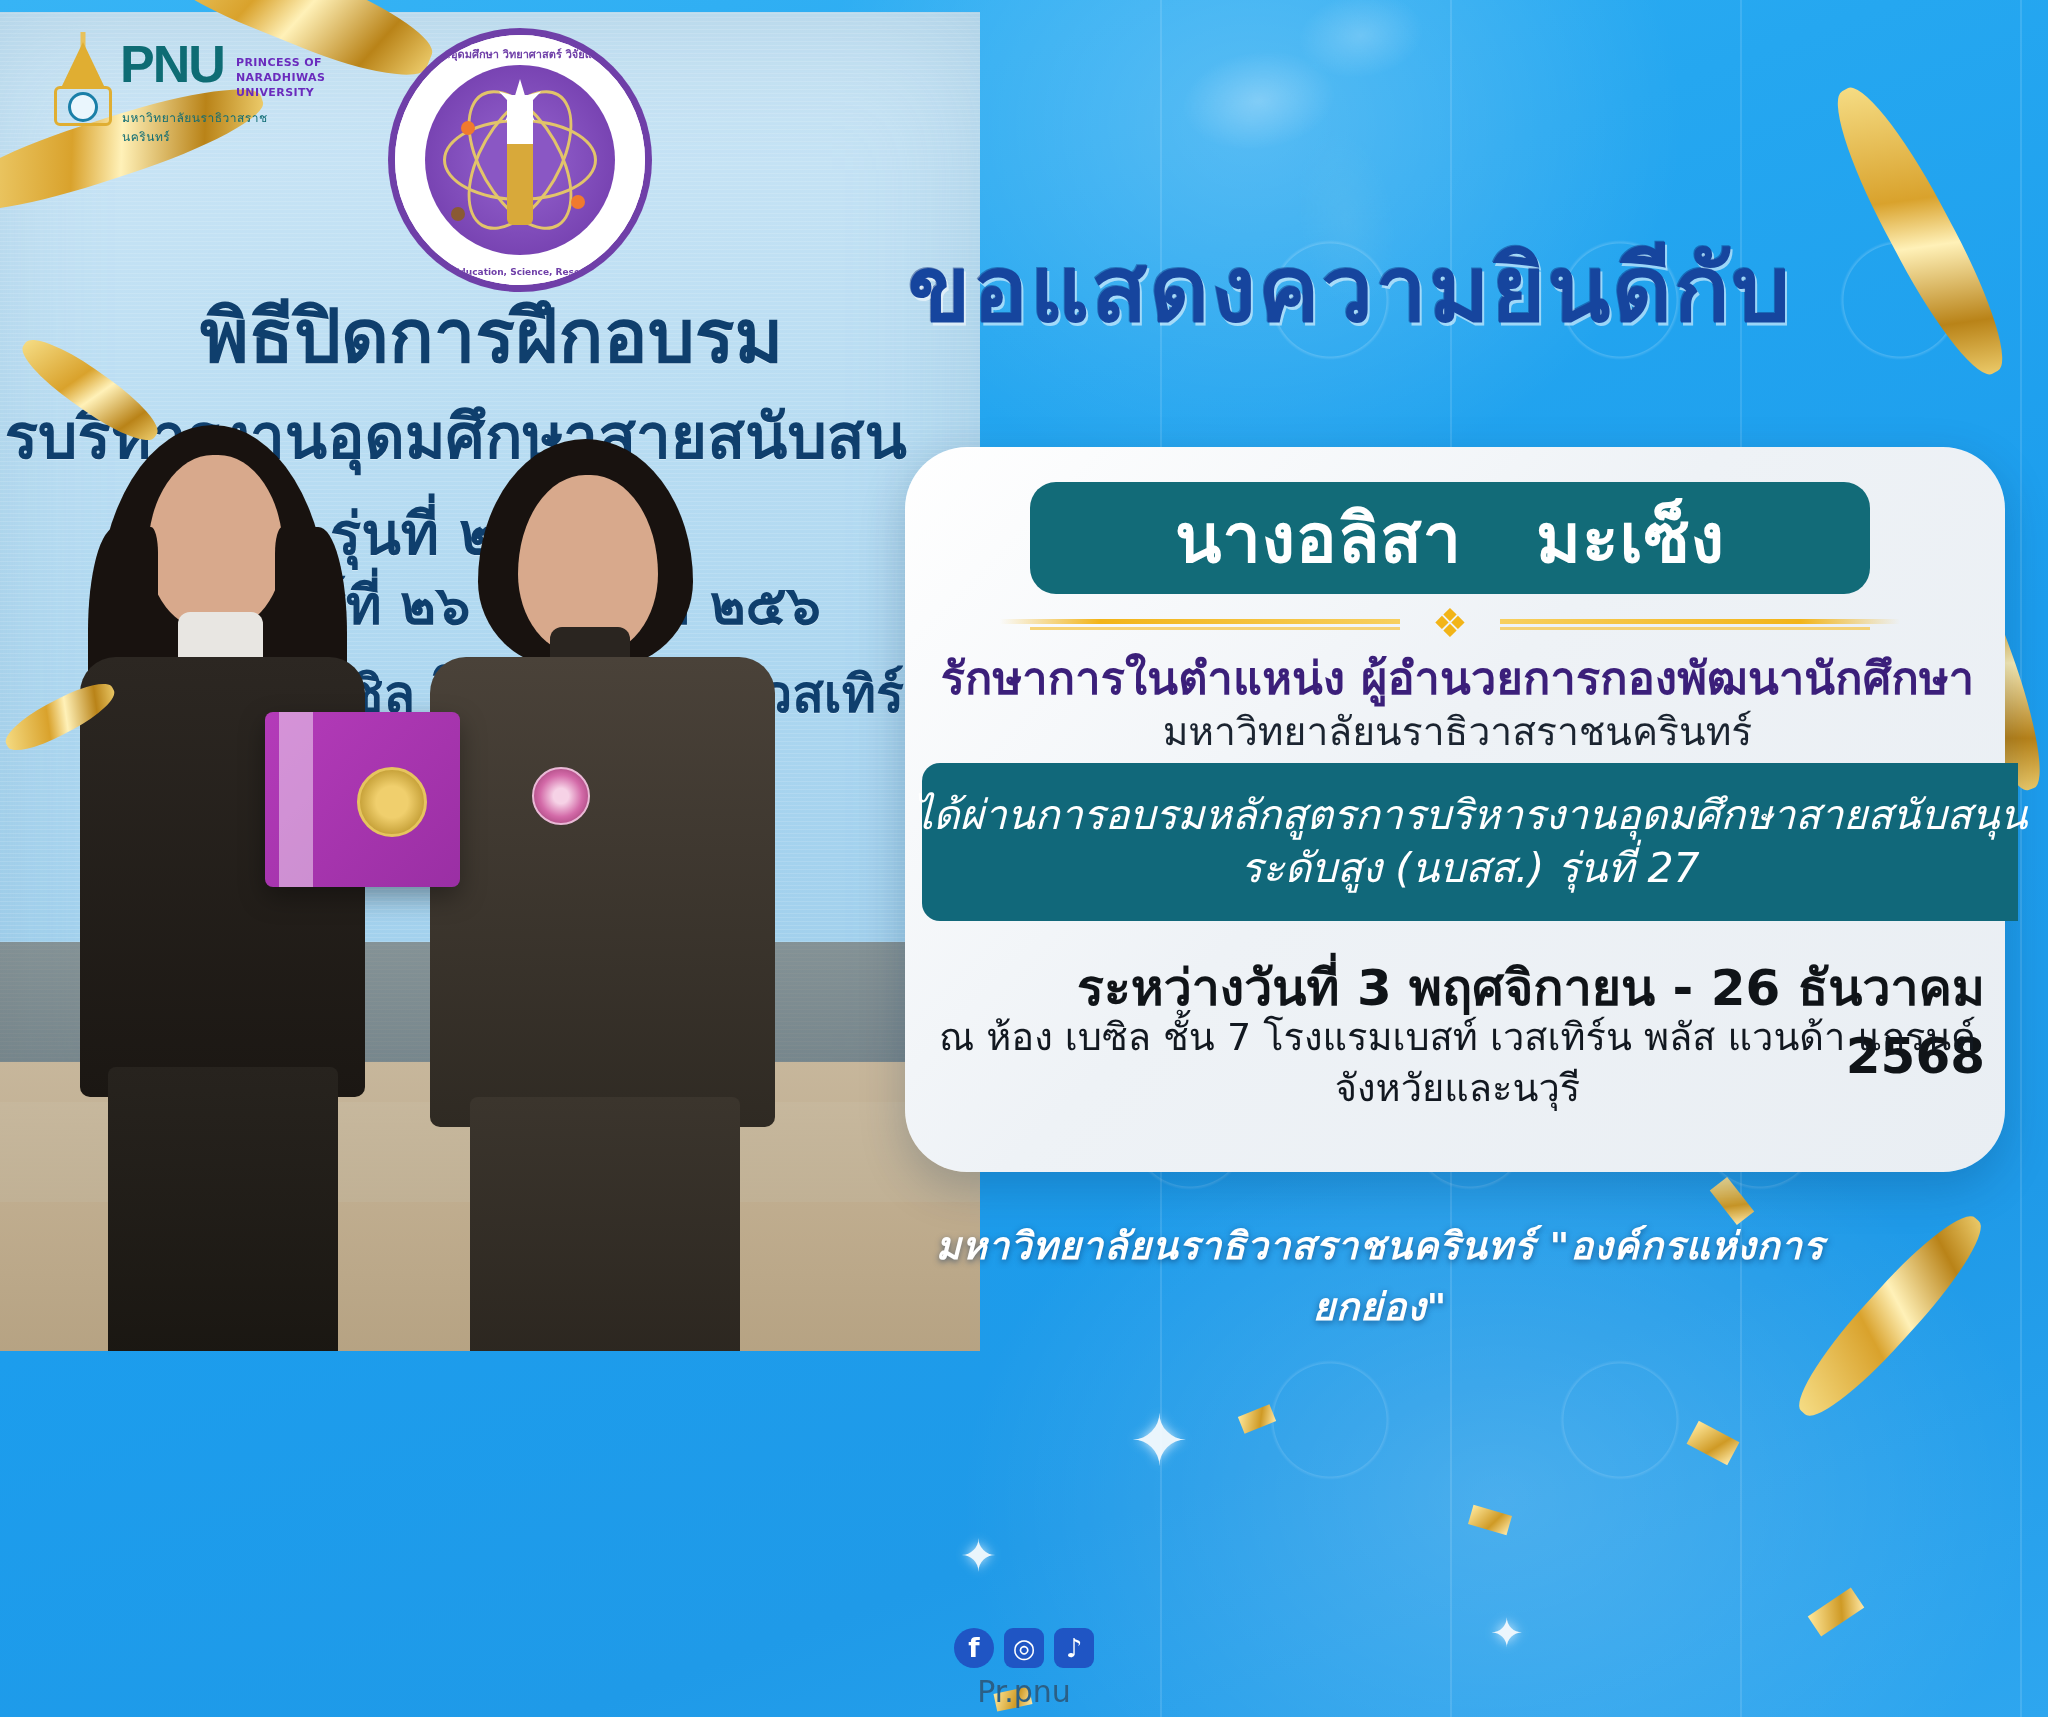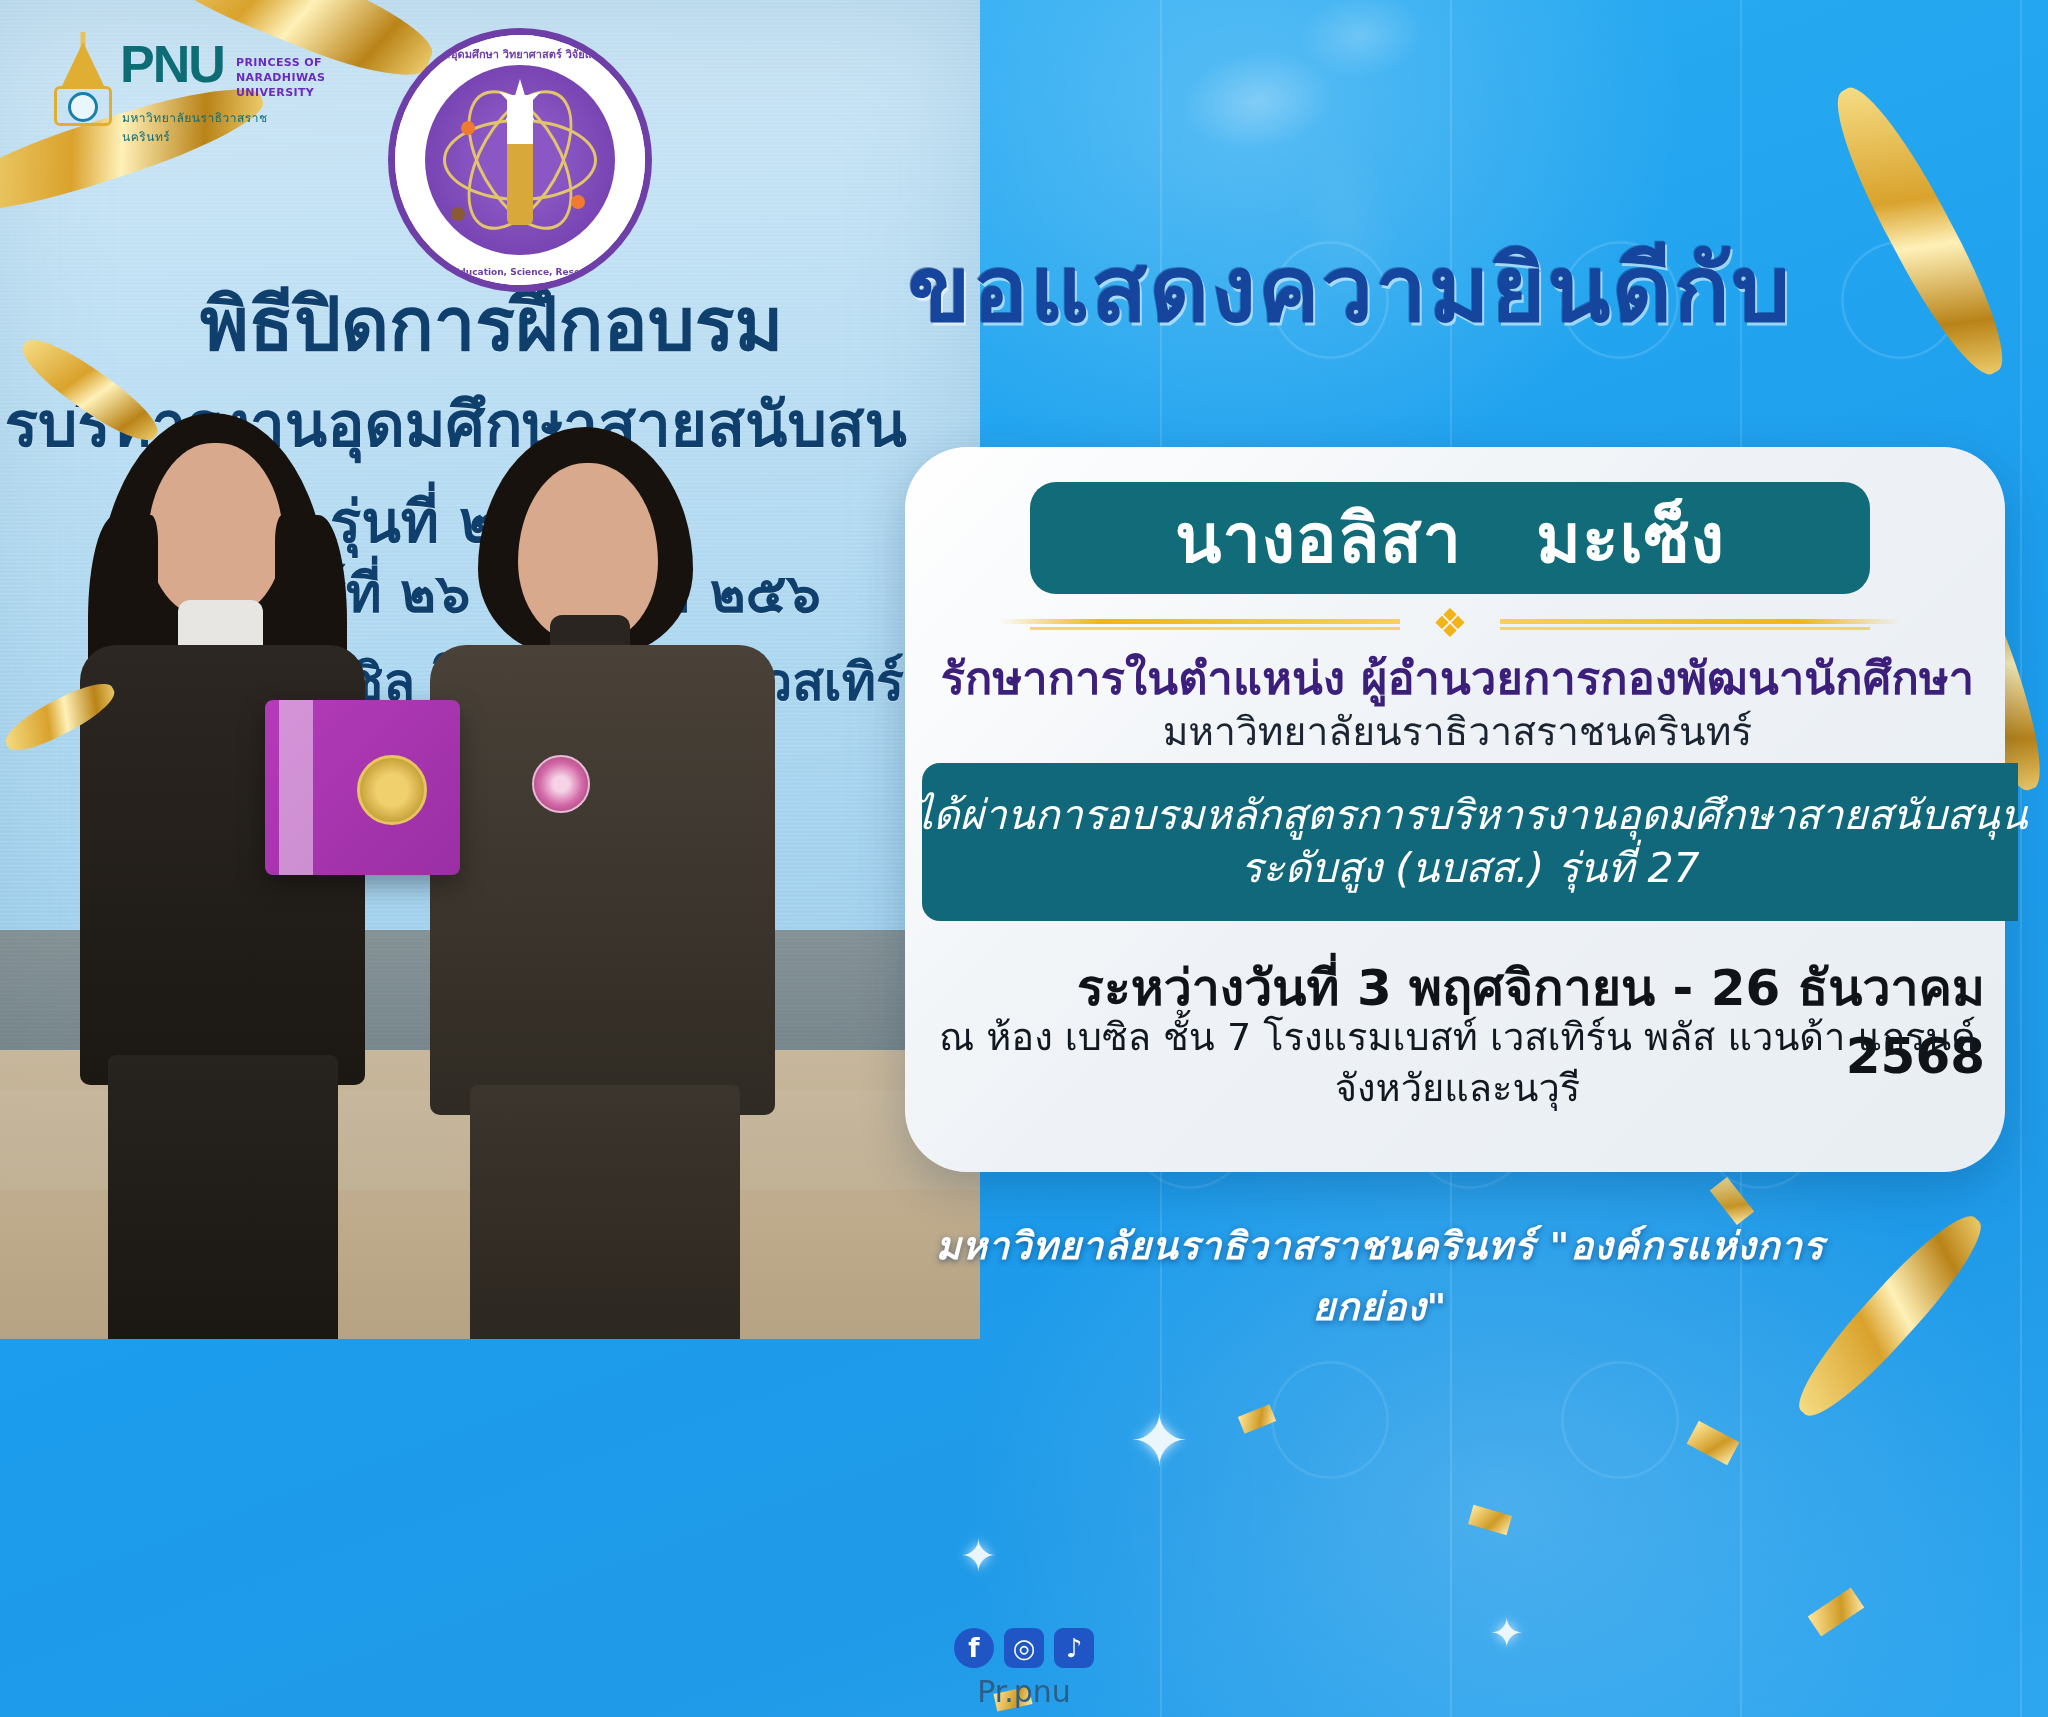--- a/index.html
+++ b/index.html
@@ -32,21 +32,21 @@
       linear-gradient(90deg,rgba(255,255,255,.9) 0 2px,rgba(255,255,255,0) 2px);
     background-size:2048px 1717px;
     background-position:1160px 0,1450px 0,1740px 0,2020px 0;}
   .bg-floral{position:absolute;left:1150px;top:-40px;width:380px;height:430px;opacity:.35;
       background:radial-gradient(ellipse 110px 70px at 120px 130px,rgba(255,255,255,.75),rgba(255,255,255,0) 70%),
                  radial-gradient(ellipse 90px 60px at 230px 80px,rgba(255,255,255,.6),rgba(255,255,255,0) 70%),
                  radial-gradient(ellipse 70px 130px at 190px 260px,rgba(120,200,235,.55),rgba(255,255,255,0) 70%);
       transform:rotate(-8deg);}
 
   
-  .photo{position:absolute;left:0;top:0;width:980px;height:1339px;overflow:hidden}
+  .photo{position:absolute;left:0;top:12px;width:980px;height:1339px;overflow:hidden}
   .stage-wall{position:absolute;inset:0;
      background:linear-gradient(180deg,#bfe0f2 0%,#a9d6ef 46%,#9fcfe9 62%,#d8cbb4 64%,#cdbb9f 78%,#8d7f6c 82%,#6e6355 100%);}
   .backdrop{position:absolute;left:-40px;top:-10px;width:1040px;height:1200px;
      background:linear-gradient(175deg,#cfe7f6 0%,#b7dcf2 40%,#a4d2ee 72%,#9ccbe9 100%);
      box-shadow:inset 0 0 140px rgba(120,170,200,.45);}
   .backdrop:after{content:"";position:absolute;inset:0;opacity:.35;
      background:repeating-linear-gradient(0deg,rgba(255,255,255,.35) 0 1px,rgba(0,0,0,0) 1px 4px);}
   .bd-text{position:absolute;color:#0f3f6d;font-weight:700;white-space:nowrap;
      text-shadow:0 1px 0 rgba(255,255,255,.35)}
   .bd1{left:200px;top:265px;font-size:74px}

